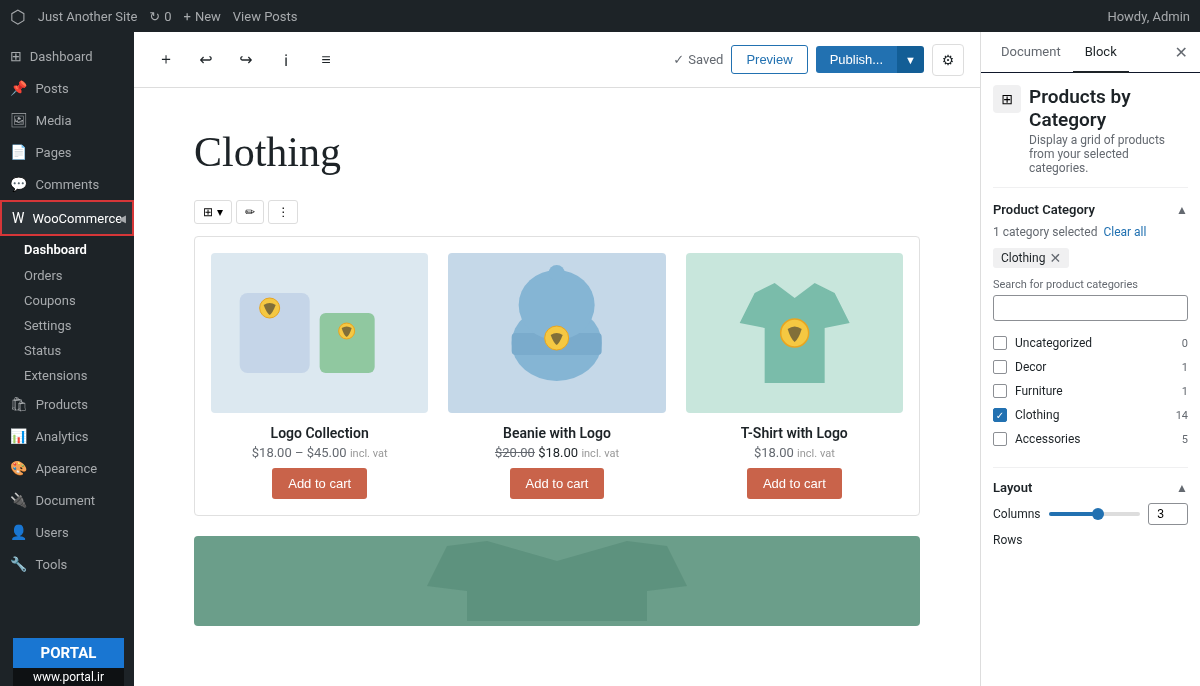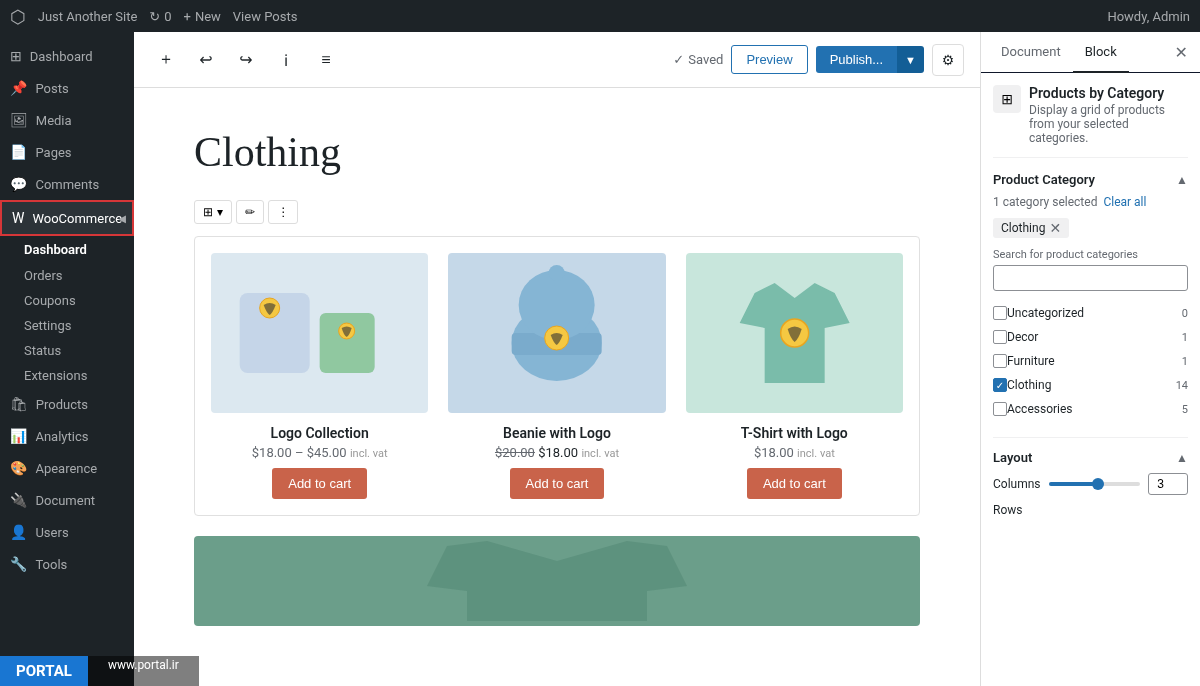--- a/index.html
+++ b/index.html
@@ -314,21 +314,21 @@
       width: 28px;
       height: 28px;
       background: #f0f0f1;
       border-radius: 4px;
       display: flex;
       align-items: center;
       justify-content: center;
       font-size: 14px;
       flex-shrink: 0;
     }
-    .block-info-title { font-size: 14px; font-weight: 600; color: #1d2327; }
+    .block-info-title { font-size: 19px; font-weight: 600; color: #1d2327; }
     .block-info-desc { font-size: 12px; color: #646970; margin-top: 2px; }
 
     
     .panel-section {
       margin-bottom: 16px;
     }
     .panel-section-title {
       font-size: 13px;
       font-weight: 600;
       color: #1d2327;
@@ -393,20 +393,21 @@
       font-size: 12px;
       margin-bottom: 10px;
       outline: none;
     }
 
     
     .category-list { list-style: none; }
     .category-list-item {
       display: flex;
       align-items: center;
+      gap: 8px;
       padding: 5px 0;
       font-size: 12px;
       color: #1d2327;
       justify-content: center;
     }
     .category-count { margin-left: auto; color: #646970; font-size: 11px; }
     .category-checkbox {
       width: 14px;
       height: 14px;
       border: 1px solid #8c8f94;
@@ -747,16 +748,16 @@
 
         <div class="layout-row">
           <span class="layout-label">Rows</span>
         </div>
       </div>
     </div>
   </div>
 
 </div>
 
-<div style="position:fixed; bottom:0; left:0; z-index:1000; display:flex; ">
+<div style="position:fixed; bottom:0; left:13px; z-index:1000; display:flex; flex-direction:column;">
   <div style="background:#1976d2; color:#fff; padding:6px 16px; font-size:15px; font-weight:bold; text-align:center;">PORTAL</div>
   <div style="background:rgba(0,0,0,0.5); color:#fff; padding:2px 20px; font-size:12px; text-align:center;">www.portal.ir</div>
 </div>
 
 </body></html>

